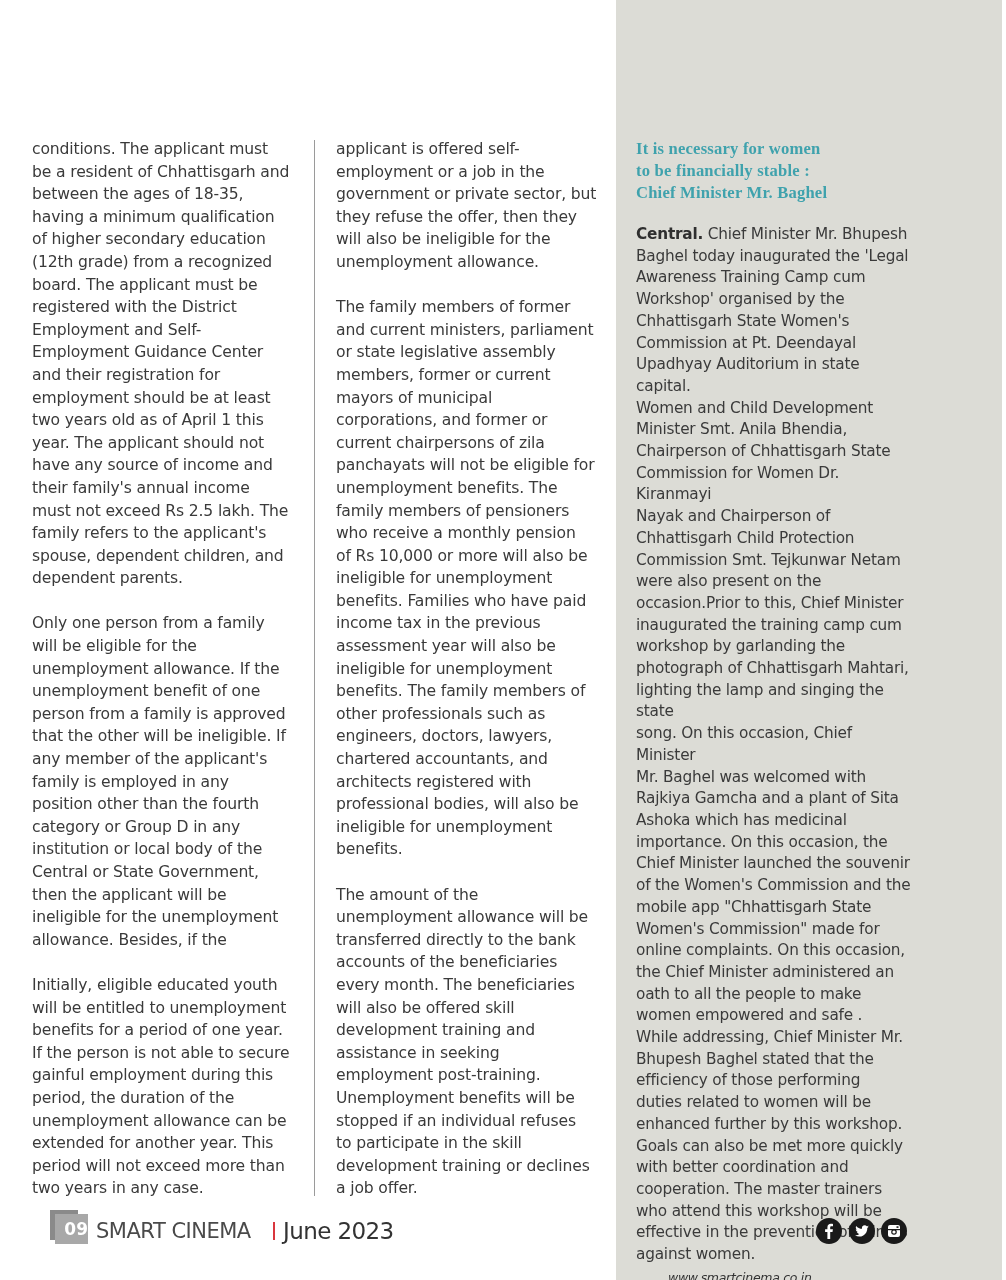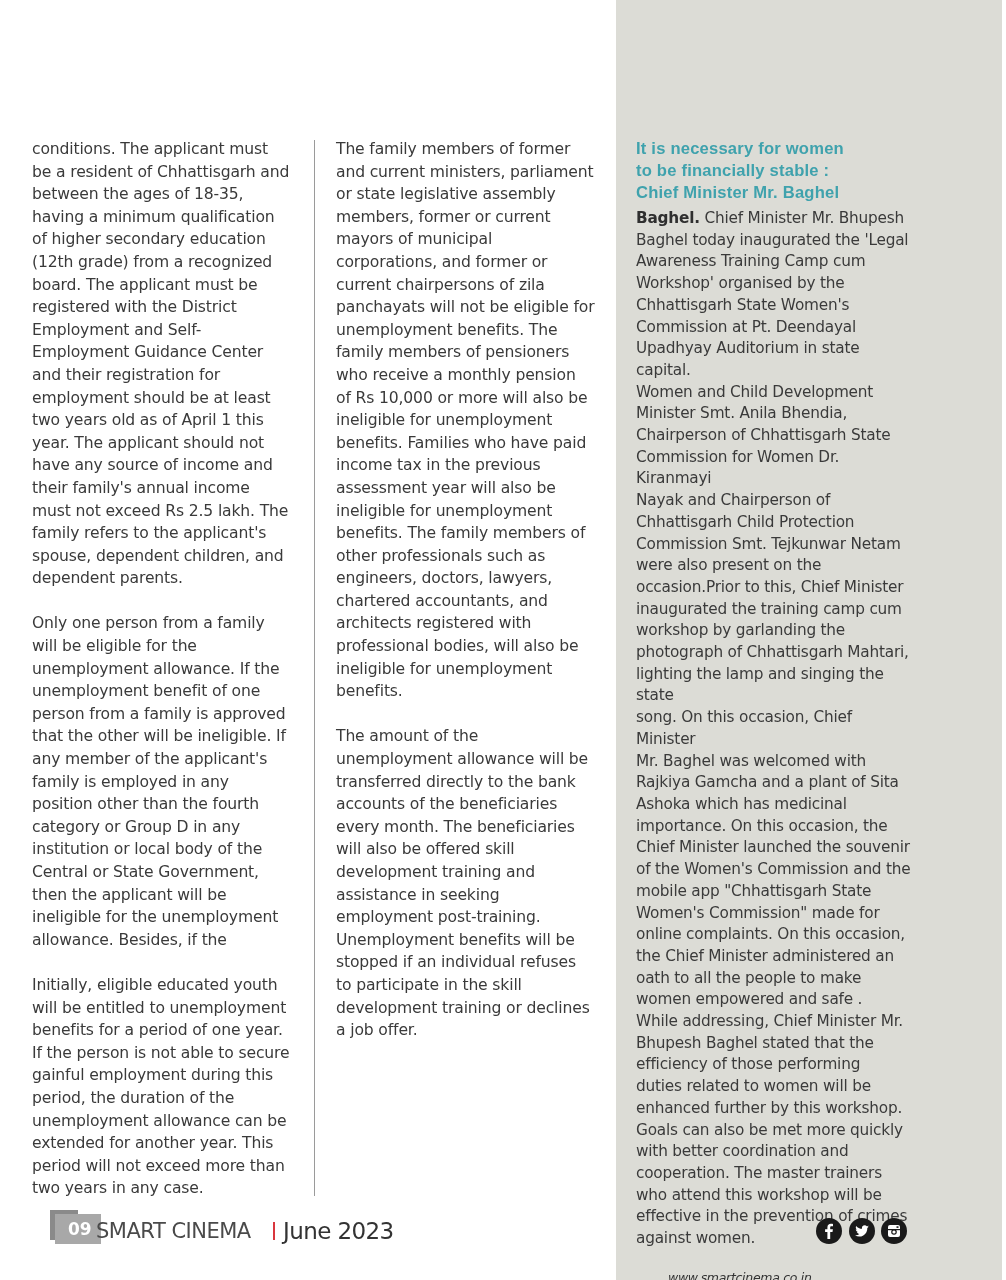--- a/index.html
+++ b/index.html
@@ -23,42 +23,41 @@
   .col p { margin: 0 0 22.6px 0; white-space: pre-line; }
   .col p:last-child { margin-bottom: 0; }
   .col1 { left: 32px; width: 262px; }
   .col2 { left: 336px; width: 262px; }
   .divider {
     position: absolute; left: 314px; top: 140px; width: 1px; height: 1056px;
     background: #9a9a9a;
   }
   .col3 { left: 636px; width: 280px; top: 138px; }
   .headline {
-    font-family: Liberation Sans, sans-serif;
+    font-family: Liberation Serif, serif;
     font-weight: bold; color: #3fa2ad;
     font-size: 16.6px; line-height: 22px; letter-spacing: 0.2px;
-    margin: 0 0 4px 0; white-space: pre-line;
+    margin: 0 0 20px 0; white-space: pre-line;
   }
   .body3 {
     font-size: 15.3px; line-height: 21.7px; letter-spacing: -0.2px;
     white-space: pre-line; margin: 0;
   }
   .body3 b { color: #2f2f2f; }
   
   .page-num {
     position: absolute; left: 50px; top: 1210px; width: 38px; height: 34px;
   }
   .page-num .back {
     position: absolute; left: 0; top: 0; width: 28px; height: 30px; background: #8a8a8a;
   }
   .page-num .front {
     position: absolute; left: 5px; top: 4px; width: 33px; height: 30px; background: #a8a8a8;
-    color: #ffffff; font-weight: bold; font-size: 17px; line-height: 30px; text-align: left;
+    color: #ffffff; font-weight: bold; font-size: 17px; line-height: 30px; text-align: right;
     font-family: "DejaVu Sans", sans-serif;
-    padding-left: 13px;
   }
   .mag-title {
     position: absolute; left: 96px; top: 1216px;
     font-family: "DejaVu Sans", "Liberation Sans", sans-serif;
     font-size: 21px; color: #4a4a4a; letter-spacing: -0.5px; line-height: 30px;
   }
   .mag-sep {
     position: absolute; left: 273px; top: 1222px; width: 2px; height: 18px; background: #d9363e;
   }
   .mag-date {
@@ -125,20 +124,26 @@
 period, the duration of the
 unemployment allowance can be
 extended for another year. This
 period will not exceed more than
 two years in any case.</p>
 </div>
 
 <div class="divider"></div>
 
 <div class="col col2">
+  <p>applicant is offered self-
+employment or a job in the
+government or private sector, but
+they refuse the offer, then they
+will also be ineligible for the
+unemployment allowance.</p>
   <p>The family members of former
 and current ministers, parliament
 or state legislative assembly
 members, former or current
 mayors of municipal
 corporations, and former or
 current chairpersons of zila
 panchayats will not be eligible for
 unemployment benefits. The
 family members of pensioners
@@ -170,21 +175,21 @@
 stopped if an individual refuses
 to participate in the skill
 development training or declines
 a job offer.</p>
 </div>
 
 <div class="col col3">
   <h2 class="headline">It is necessary for women
 to be financially stable :
 Chief Minister Mr. Baghel</h2>
-  <p class="body3"><b>Baghel.</b><span> Chief Minister Mr. Bhupesh
+  <p class="body3"><b>Central.</b><span> Chief Minister Mr. Bhupesh
 Baghel today inaugurated the 'Legal
 Awareness Training Camp cum
 Workshop' organised by the
 Chhattisgarh State Women's
 Commission at Pt. Deendayal
 Upadhyay Auditorium in state capital.
 Women and Child Development
 Minister Smt. Anila Bhendia,
 Chairperson of Chhattisgarh State
 Commission for Women Dr. Kiranmayi

